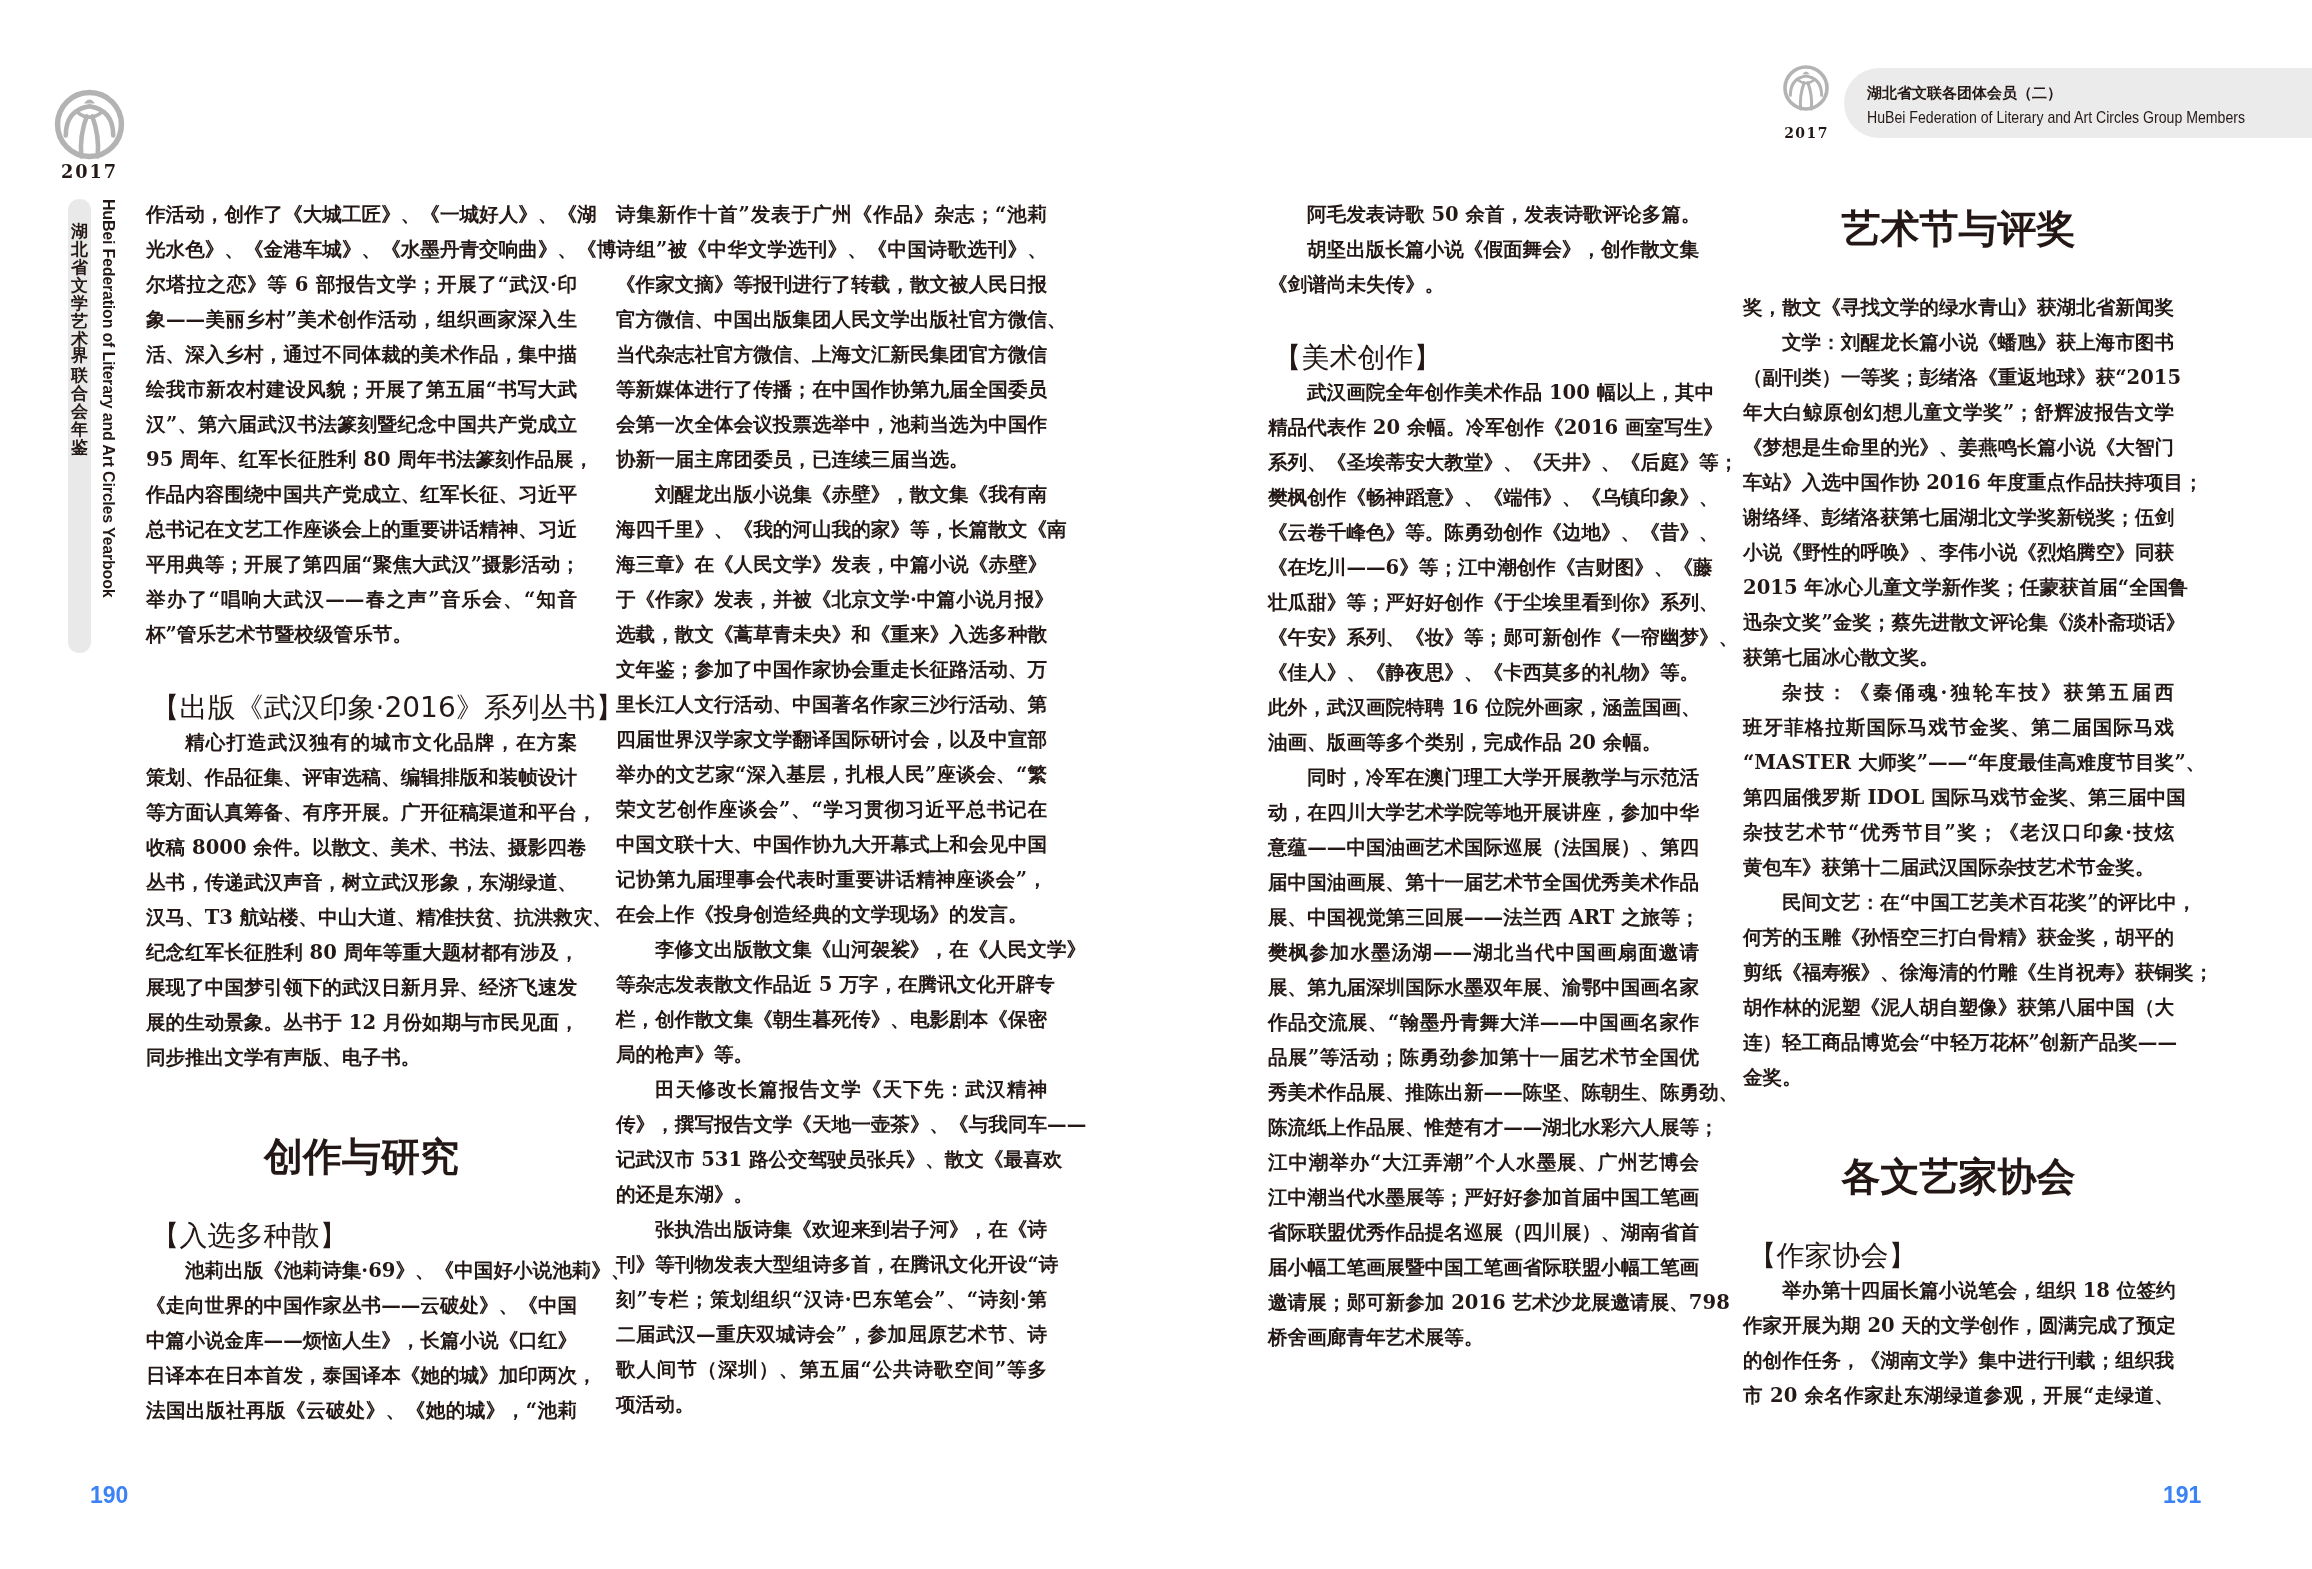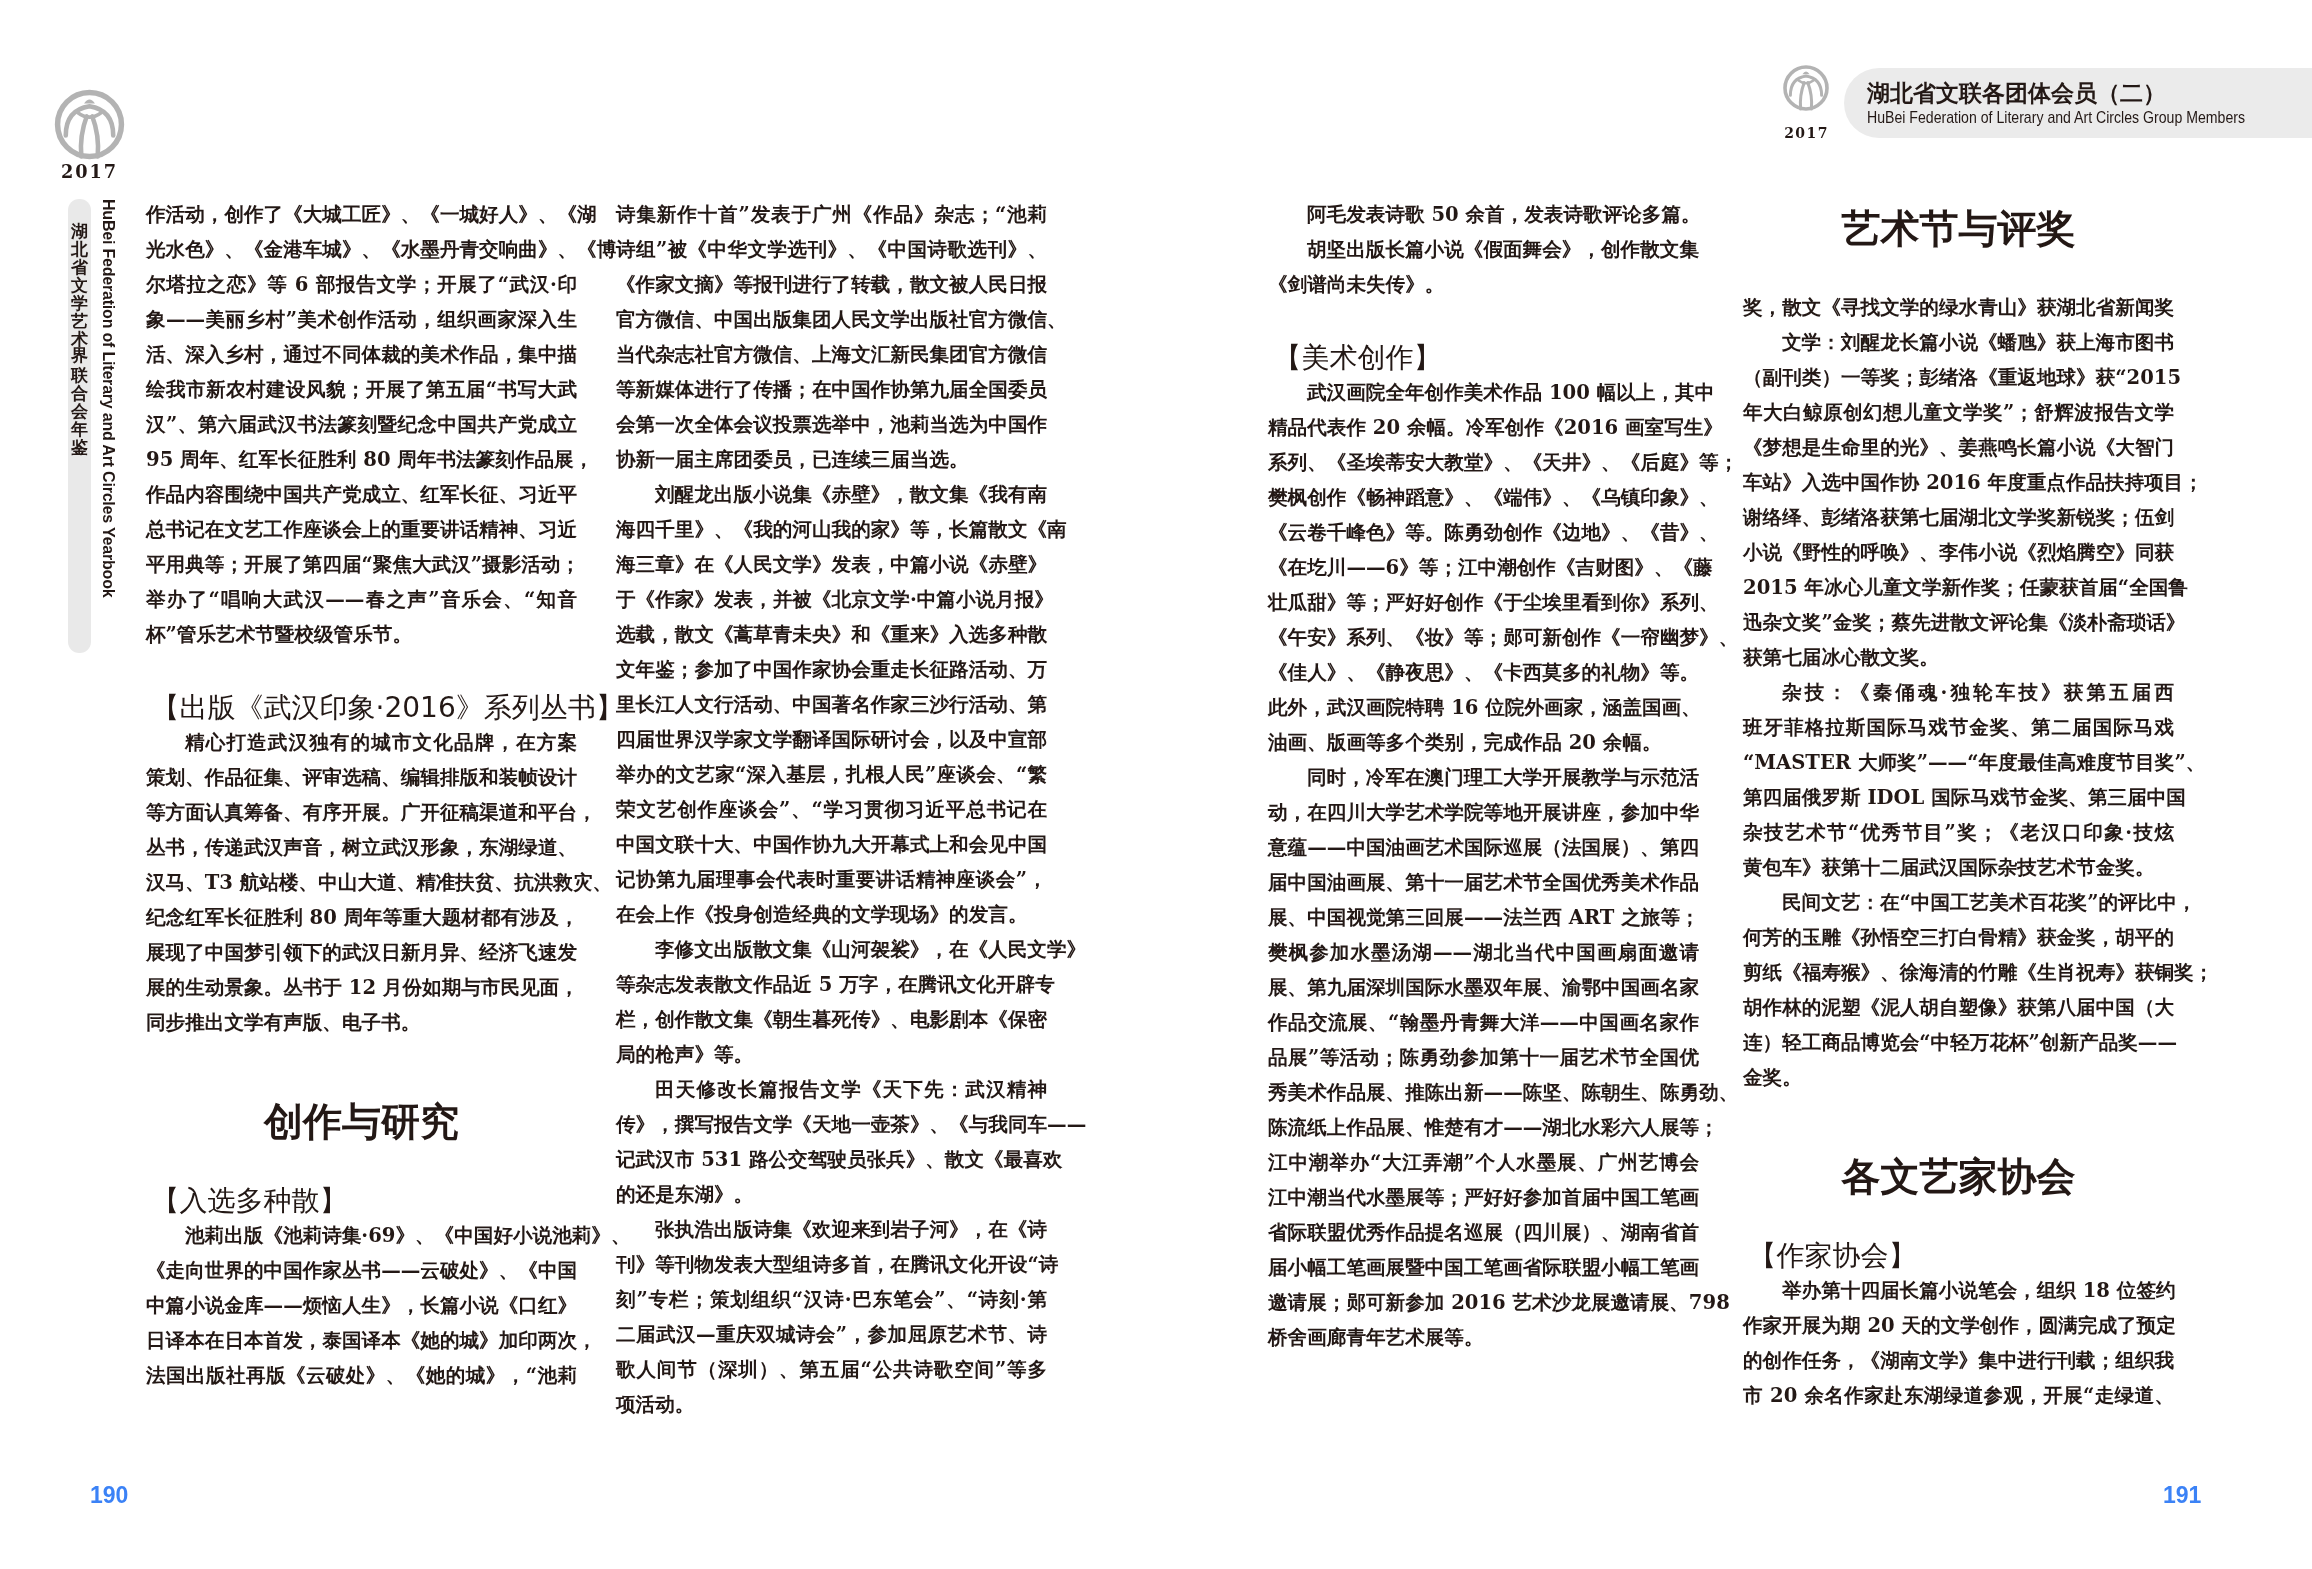--- a/index.html
+++ b/index.html
@@ -49,21 +49,21 @@
     background: #ebebeb; border-radius: 35px 0 0 35px;
   }
   .logo-right { position: absolute; left: 626px; top: 62px; width: 48px; height: 52px; }
   .year-right {
     position: absolute; left: 613px; top: 125px; width: 75px; text-align: center;
     font-family: "DejaVu Serif", serif; font-weight: bold; font-size: 14px;
     letter-spacing: 1.4px; line-height: 17px; color: #231815;
   }
   .header-cn {
     position: absolute; left: 711px; top: 82px; white-space: nowrap;
-    font-family: "DejaVu Serif", serif; font-weight: bold; font-size: 23px;
+    font-family: "DejaVu Serif", serif; font-weight: bold; font-size: 15px;
     line-height: 22.4px; color: #231815;
   }
   .header-en {
     position: absolute; left: 711px; top: 109px; white-space: nowrap;
     font-family: "Liberation Sans", sans-serif; font-size: 17px; line-height: 18.6px;
     transform: scaleX(0.83); transform-origin: 0 0; color: #231815;
   }
 
   
   .col {
@@ -131,20 +131,21 @@
         <div class="line">总书记在文艺工作座谈会上的重要讲话精神、习近</div>
         <div class="line">平用典等；开展了第四届“聚焦大武汉”摄影活动；</div>
         <div class="line">举办了“唱响大武汉——春之声”音乐会、“知音</div>
         <div class="line last">杯”管乐艺术节暨校级管乐节。</div>
       </div>
       <div class="subheading">【出版《武汉印象·2016》系列丛书】</div>
       <div class="para">
         <div class="line indent">精心打造武汉独有的城市文化品牌，在方案</div>
         <div class="line">策划、作品征集、评审选稿、编辑排版和装帧设计</div>
         <div class="line">等方面认真筹备、有序开展。广开征稿渠道和平台，</div>
+        <div class="line">收稿 8000 余件。以散文、美术、书法、摄影四卷</div>
         <div class="line">丛书，传递武汉声音，树立武汉形象，东湖绿道、</div>
         <div class="line">汉马、T3 航站楼、中山大道、精准扶贫、抗洪救灾、</div>
         <div class="line">纪念红军长征胜利 80 周年等重大题材都有涉及，</div>
         <div class="line">展现了中国梦引领下的武汉日新月异、经济飞速发</div>
         <div class="line">展的生动景象。丛书于 12 月份如期与市民见面，</div>
         <div class="line last">同步推出文学有声版、电子书。</div>
       </div>
       <div class="title">创作与研究</div>
       <div class="subheading">【入选多种散】</div>
       <div class="para">

